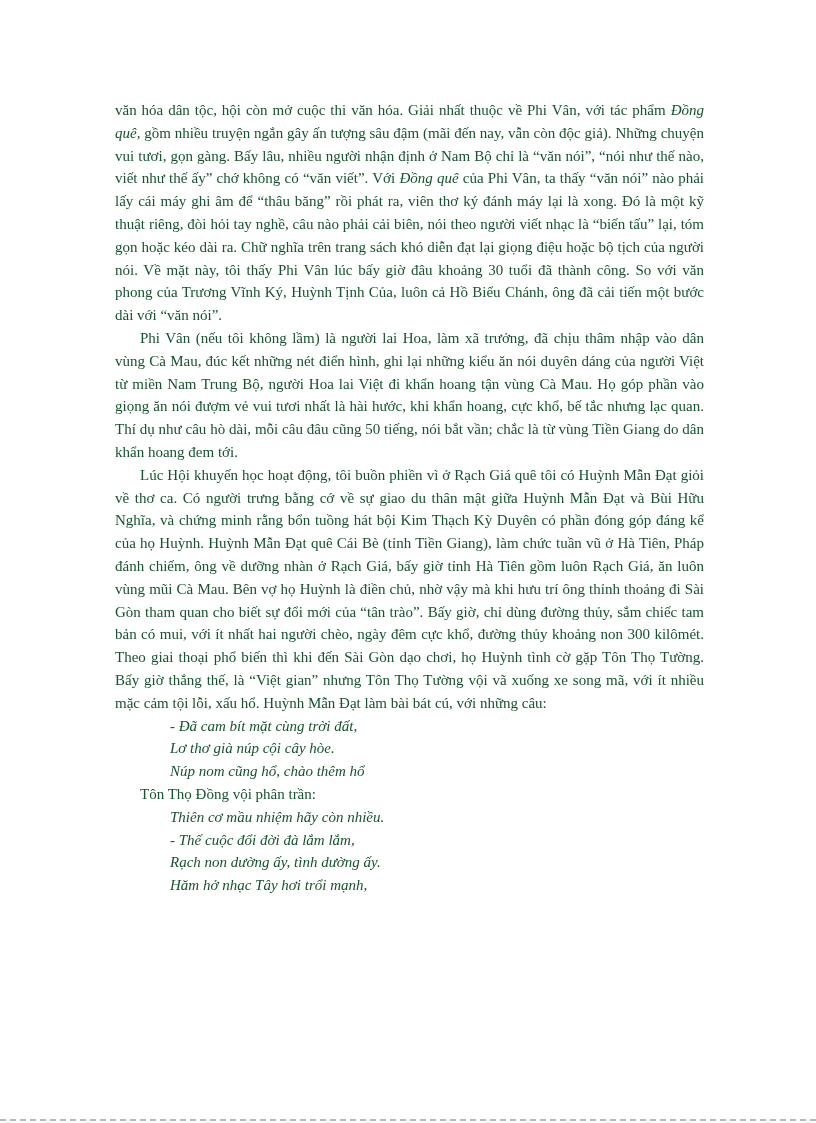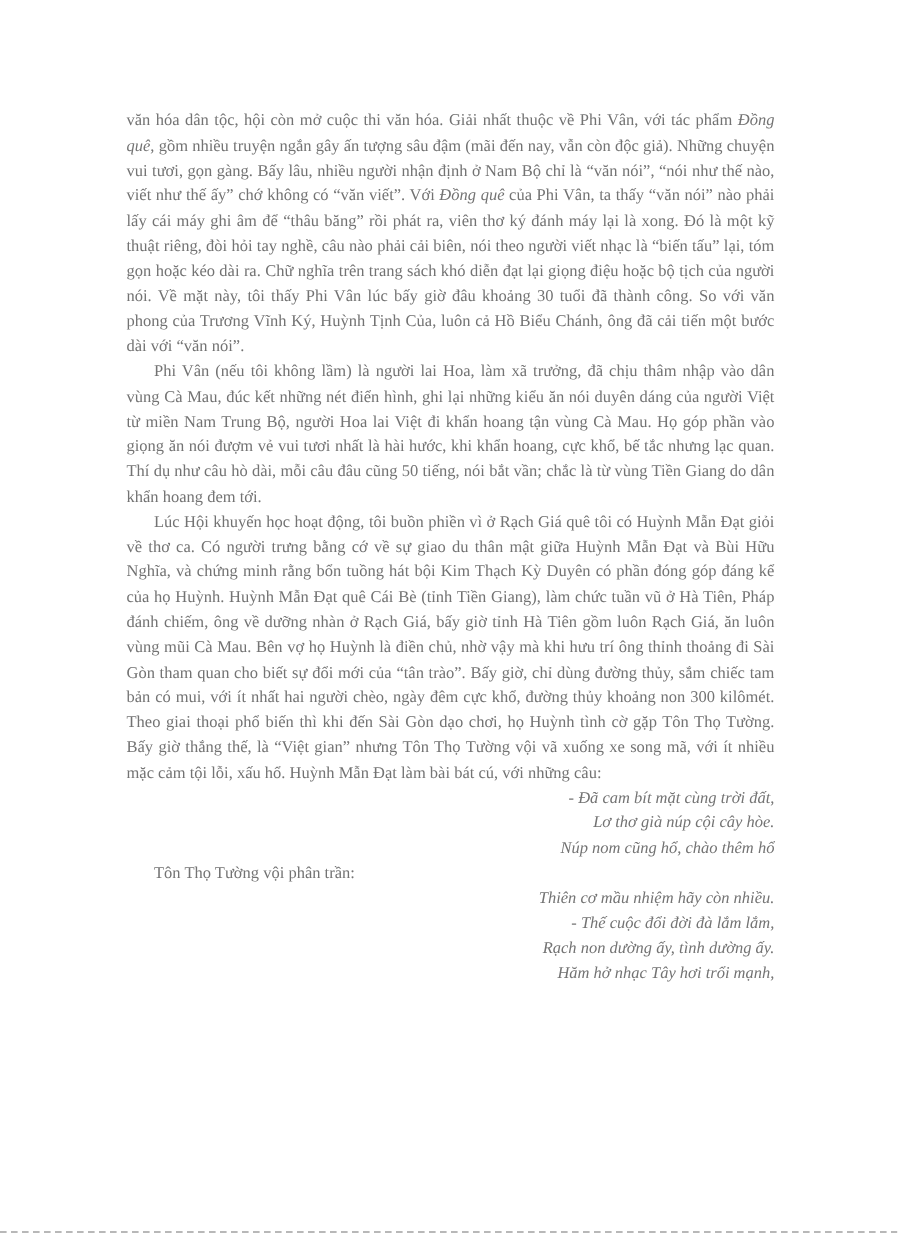--- a/index.html
+++ b/index.html
@@ -7,21 +7,21 @@
     padding: 0;
     background: #ffffff;
   }
   .page {
     position: relative;
     width: 816px;
     height: 1123px;
     background: #ffffff;
     overflow: hidden;
     font-family: "Liberation Serif", "DejaVu Serif", serif;
-    color: #737373;
+    color: #14532d;
     text-decoration: underline;
   }
   .content {
     position: absolute;
     left: 115px;
     top: 99px;
     width: 589px;
     font-size: 15px;
     line-height: 22.8px;
     text-align: justify;
@@ -30,21 +30,21 @@
     margin: 0;
     padding: 0;
   }
   p.body.indent {
     text-indent: 25px;
   }
   .poem-line {
     margin: 0 0 0 55px;
     padding: 0;
     font-style: italic;
-    text-align: right;
+    text-align: left;
   }
   em.book-title {
     font-style: italic;
   }
   .bottom-rule {
     position: absolute;
     left: 0;
     right: 0;
     bottom: 2px;
     height: 0;
@@ -55,20 +55,20 @@
 <body>
 
 <div class="page">
   <div class="content">
       <p class="body"><span>văn hóa dân tộc, hội còn mở cuộc thi văn hóa. Giải nhất thuộc về Phi Vân, với tác phẩm </span><em class="book-title">Đồng quê,</em><span> gồm nhiều truyện  ngắn gây ấn tượng sâu đậm (mãi đến nay, vẫn còn độc giả). Những chuyện vui tươi, gọn gàng. Bấy lâu, nhiều người nhận định ở Nam Bộ chỉ là “văn nói”, “nói như thế nào, viết như thế ấy” chớ không có “văn viết”. Với </span><em class="book-title">Đồng quê</em><span> của Phi Vân, ta thấy “văn nói” nào phải lấy cái máy ghi âm để “thâu băng” rồi phát ra, viên thơ ký đánh máy lại là xong. Đó là một kỹ thuật riêng, đòi hỏi tay nghề, câu nào phải cải biên, nói theo người viết nhạc là “biến tấu” lại, tóm gọn hoặc kéo dài ra. Chữ nghĩa trên trang sách khó diễn đạt lại giọng điệu hoặc bộ tịch của người nói. Về mặt này, tôi thấy Phi Vân lúc bấy giờ đâu khoảng 30 tuổi đã thành công. So với văn phong của Trương Vĩnh Ký, Huỳnh Tịnh Của, luôn cả Hồ Biểu Chánh, ông đã cải tiến một bước dài với “văn nói”.</span></p>
       <p class="body indent"><span>Phi Vân (nếu tôi không lầm) là người lai Hoa, làm xã trưởng, đã chịu thâm nhập vào dân vùng Cà Mau, đúc kết những nét điển hình, ghi lại những kiểu ăn nói duyên dáng của người Việt từ miền Nam Trung Bộ, người Hoa lai Việt đi khẩn hoang tận vùng Cà Mau. Họ góp phần vào giọng ăn nói đượm vẻ vui tươi nhất là hài hước, khi khẩn hoang, cực khổ, bế tắc nhưng lạc quan. Thí dụ như câu hò dài, mỗi câu đâu cũng 50 tiếng, nói bắt vần; chắc là từ vùng Tiền Giang do dân khẩn hoang đem tới.</span></p>
       <p class="body indent"><span>Lúc Hội khuyến học hoạt động, tôi buồn phiền vì ở Rạch Giá quê tôi có Huỳnh Mẫn Đạt giỏi về thơ ca. Có người trưng bằng cớ về sự giao du thân mật giữa Huỳnh Mẫn Đạt và Bùi Hữu Nghĩa, và chứng minh rằng bổn tuồng hát bội Kim Thạch Kỳ Duyên có phần đóng góp đáng kể của họ Huỳnh. Huỳnh  Mẫn Đạt quê Cái Bè (tỉnh Tiền Giang), làm chức tuần vũ ở Hà Tiên, Pháp đánh chiếm, ông về dưỡng nhàn ở Rạch Giá, bấy giờ tỉnh Hà Tiên gồm luôn Rạch Giá, ăn luôn vùng mũi Cà Mau. Bên vợ họ Huỳnh là điền chủ, nhờ vậy mà khi hưu trí ông thỉnh thoảng đi Sài Gòn tham quan cho biết sự đổi mới của “tân trào”. Bấy giờ, chỉ dùng đường thủy, sắm chiếc tam bản có mui, với ít nhất hai người chèo, ngày đêm cực khổ, đường thủy khoảng non 300 kilômét. Theo giai thoại phổ biến thì khi đến Sài Gòn dạo chơi, họ Huỳnh tình cờ gặp Tôn Thọ Tường. Bấy giờ thắng thế, là “Việt gian” nhưng Tôn Thọ Tường vội vã xuống xe song mã, với ít nhiều mặc cảm tội lỗi, xấu hổ. Huỳnh  Mẫn Đạt làm bài bát cú, với những  câu:</span></p>
       <div class="poem-line">- Đã cam bít mặt cùng trời đất,</div>
       <div class="poem-line">Lơ thơ già núp cội cây hòe.</div>
       <div class="poem-line">Núp nom cũng hổ, chào thêm hổ</div>
-      <p class="body indent"><span>Tôn Thọ Tường vội phân trần:</span></p>
+      <p class="body indent"><span>Tôn Thọ Đồng vội phân trần:</span></p>
       <div class="poem-line">Thiên cơ mầu nhiệm hãy còn nhiều.</div>
       <div class="poem-line">- Thế cuộc đổi đời đà lắm lắm,</div>
       <div class="poem-line">Rạch non dường ấy, tình dường ấy.</div>
       <div class="poem-line">Hăm hở nhạc Tây hơi trổi mạnh,</div>
     </div>
   <div class="bottom-rule"></div>
 </div>
 
 </body></html>

